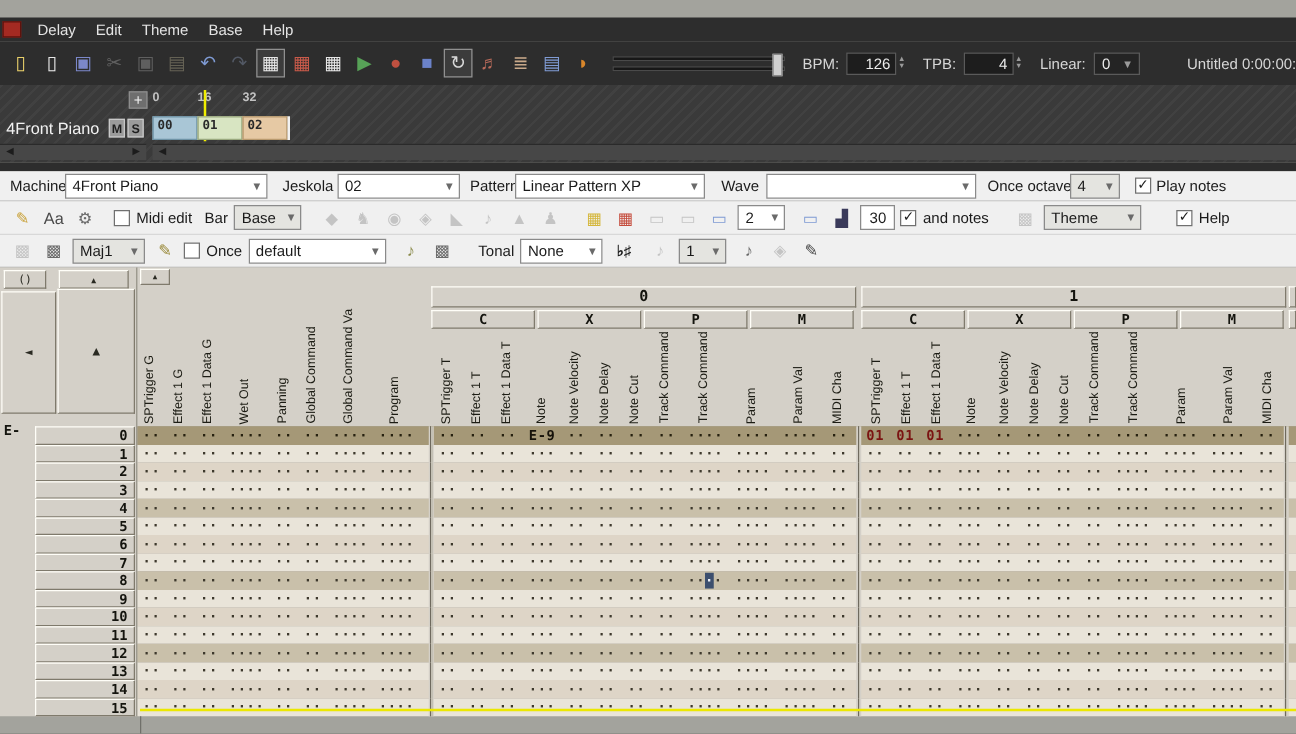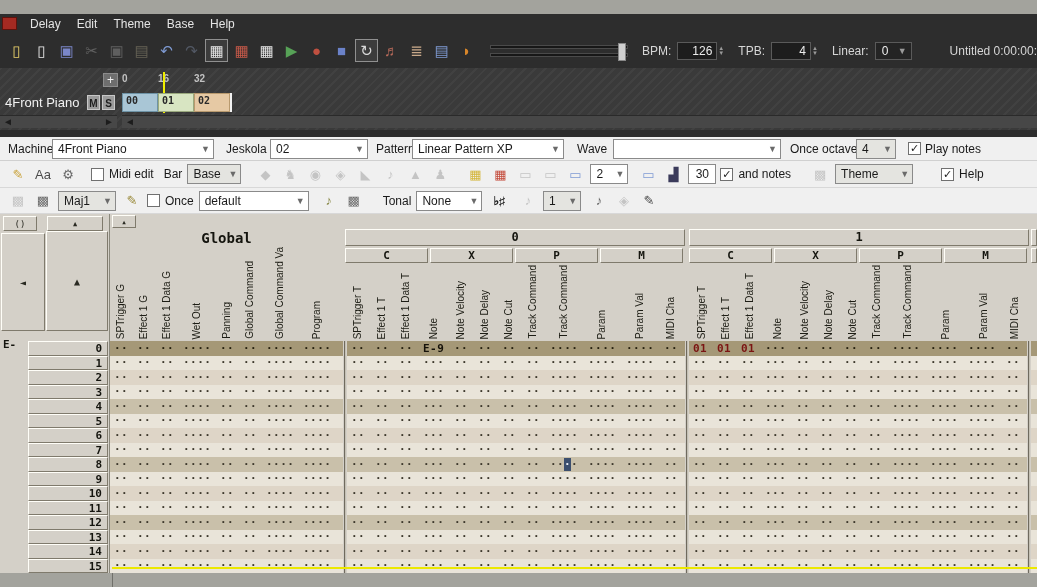--- a/index.html
+++ b/index.html
@@ -336,21 +336,20 @@
     <div class="lp-bg"></div>
     <div class="lpbtn raised" style="left:3px;top:2px;width:34px;height:15px;">()</div>
     <div class="lpbtn raised" style="left:47px;top:2px;width:56px;height:15px;font-size:7px;">▲</div>
     <div class="lpbtn raised" style="left:1px;top:19px;width:44px;height:98px;font-size:10px;">◄</div>
     <div class="lpbtn raised" style="left:46px;top:17px;width:62px;height:100px;font-size:10px;">▲</div>
     <div class="cornerlabel">E-</div>
     <span id="rownums"><div class="rownum raised" style="top: 127px;">0</div><div class="rownum raised" style="top: 141.5px;">1</div><div class="rownum raised" style="top: 156px;">2</div><div class="rownum raised" style="top: 170.5px;">3</div><div class="rownum raised" style="top: 185px;">4</div><div class="rownum raised" style="top: 199.5px;">5</div><div class="rownum raised" style="top: 214px;">6</div><div class="rownum raised" style="top: 228.5px;">7</div><div class="rownum raised" style="top: 243px;">8</div><div class="rownum raised" style="top: 257.5px;">9</div><div class="rownum raised" style="top: 272px;">10</div><div class="rownum raised" style="top: 286.5px;">11</div><div class="rownum raised" style="top: 301px;">12</div><div class="rownum raised" style="top: 315.5px;">13</div><div class="rownum raised" style="top: 330px;">14</div><div class="rownum raised" style="top: 344.5px;">15</div></span>
 
     <div class="phead">
       <div class="lpbtn raised" style="left:2px;top:1px;width:24px;height:13px;font-size:6px;">▲</div>
-      <div class="ptitle" style="left:0;width:233px;top:16px;font-size:14px;">Global</div>
       <div class="secbar raised" style="left:235px;width:340px;">0</div>
       <div class="secbar raised" style="left:579px;width:340px;">1</div>
       <div class="secbar raised" style="left:921px;width:6px;"></div>
       <span id="subbars"><div class="subbar raised" style="left: 235px; width: 83px;">C</div><div class="subbar raised" style="left: 320px; width: 83px;">X</div><div class="subbar raised" style="left: 405px; width: 83px;">P</div><div class="subbar raised" style="left: 490px; width: 83px;">M</div><div class="subbar raised" style="left: 579px; width: 83px;">C</div><div class="subbar raised" style="left: 664px; width: 83px;">X</div><div class="subbar raised" style="left: 749px; width: 83px;">P</div><div class="subbar raised" style="left: 834px; width: 83px;">M</div><div class="subbar raised" style="left: 921px; width: 6px;"></div></span>
       <div class="labrow" id="labels-g" style="left:0;width:233px;gap:9px;">
           <div class="labitem" style="width: 14px;">
             <span class="vlab">SPTrigger G</span>
           </div>
           <div class="labitem" style="width: 14px;">
             <span class="vlab">Effect 1 G</span>

